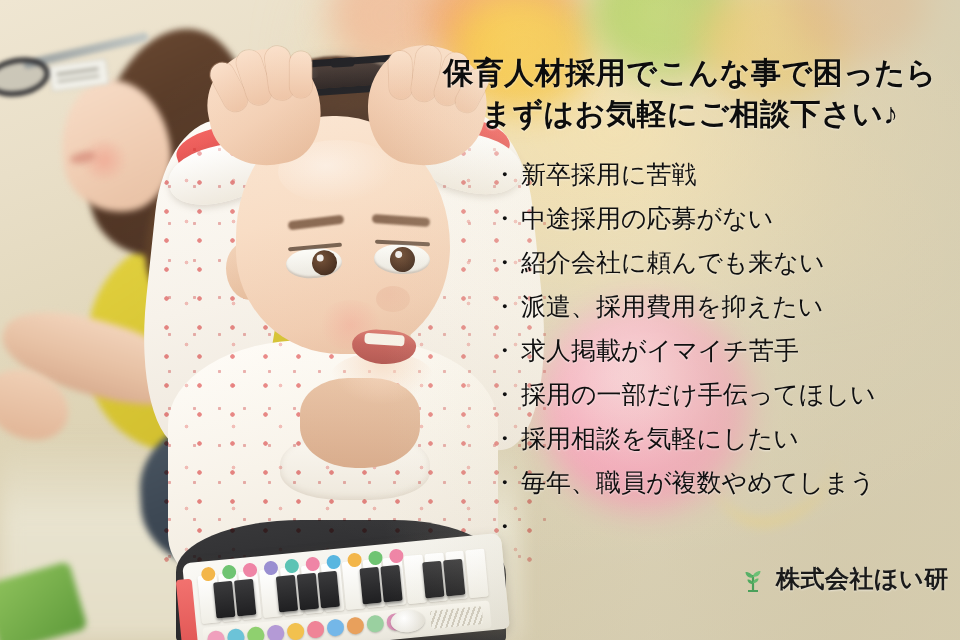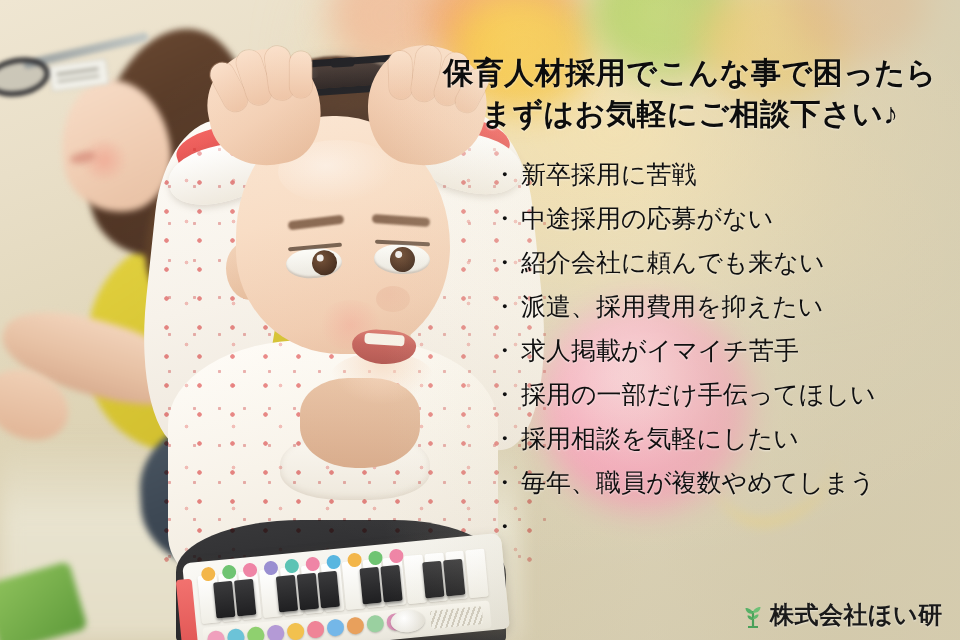--- a/index.html
+++ b/index.html
@@ -349,22 +349,22 @@
   .bullets{position:absolute;left:492px;top:152px;width:440px;}
   .bullet{
     display:flex;align-items:baseline;gap:4px;
     height:44px;
     font-size:25px;color:#101010;line-height:44px;
     text-shadow:0 1px 2px rgba(255,255,255,.5);
     white-space:nowrap;
   }
   .bullet .dot{font-size:25px;line-height:44px;}
   .logo{
-    position:absolute;left:742px;top:599px;
-    display:flex;align-items:center;gap:6px;
+    position:absolute;left:742px;top:563px;
+    display:flex;align-items:center;gap:12px;
   }
   .logo .mark{width:22px;height:26px;position:relative;flex:0 0 auto;}
   .logo .name{
     font-size:24px;font-weight:bold;color:#1a1a1a;letter-spacing:.5px;
     text-shadow:0 1px 2px rgba(255,255,255,.5);white-space:nowrap;
   }
 </style>
 </head>
 <body>
 

